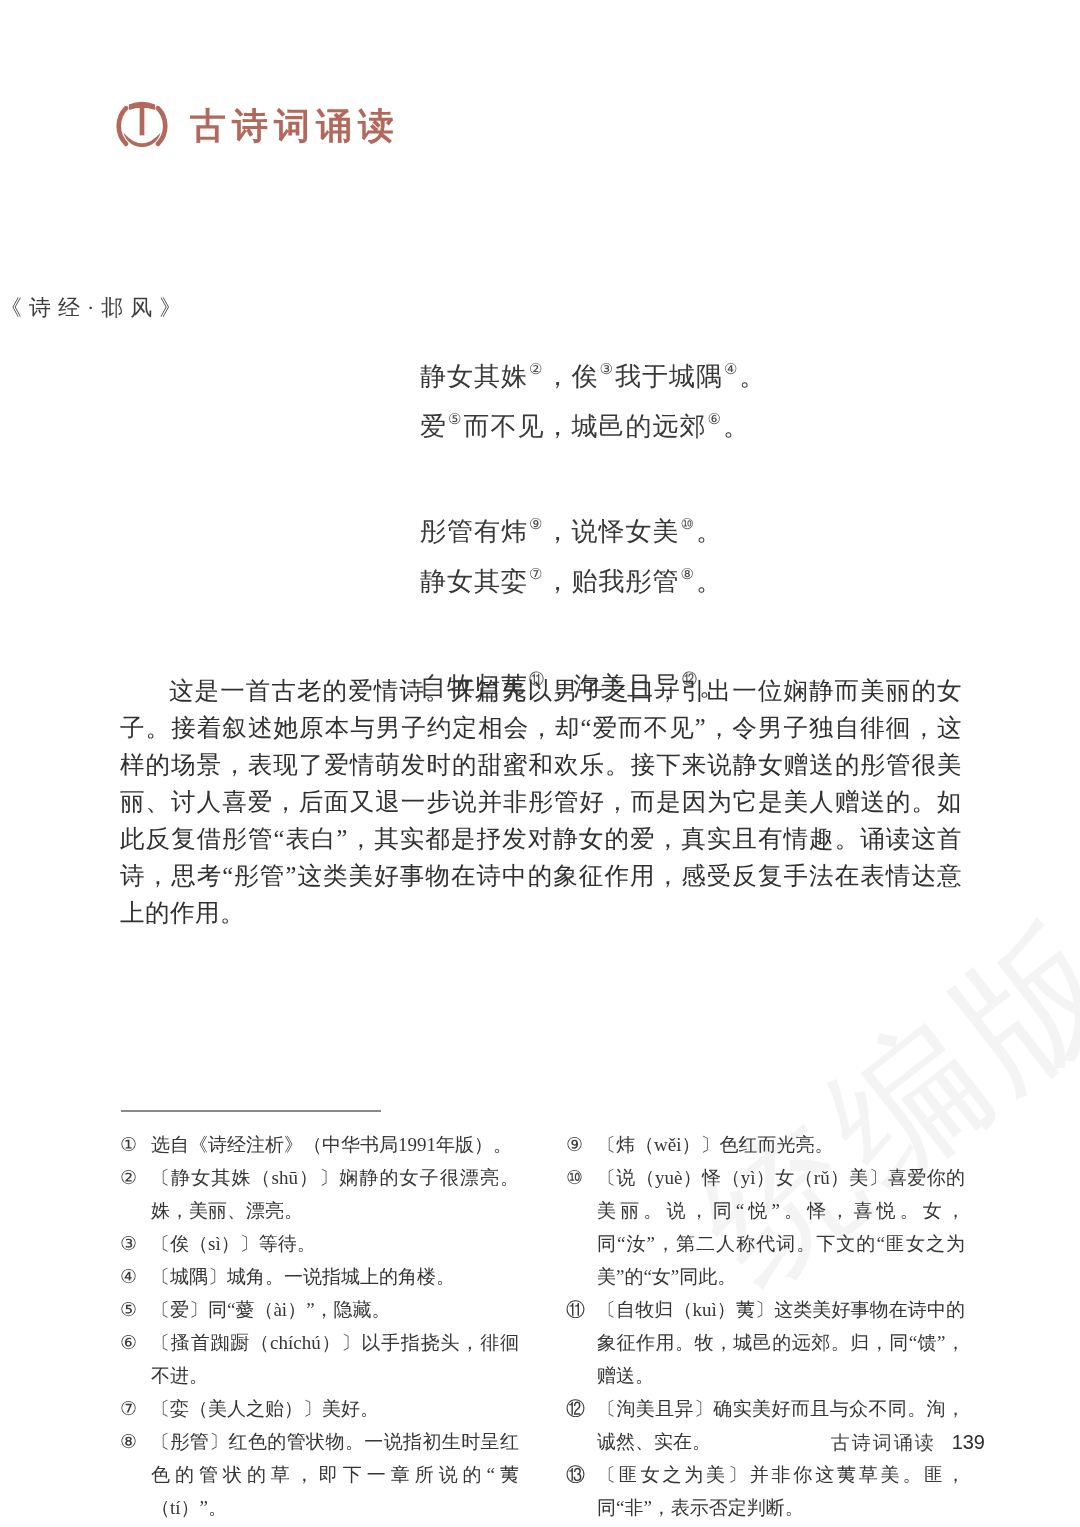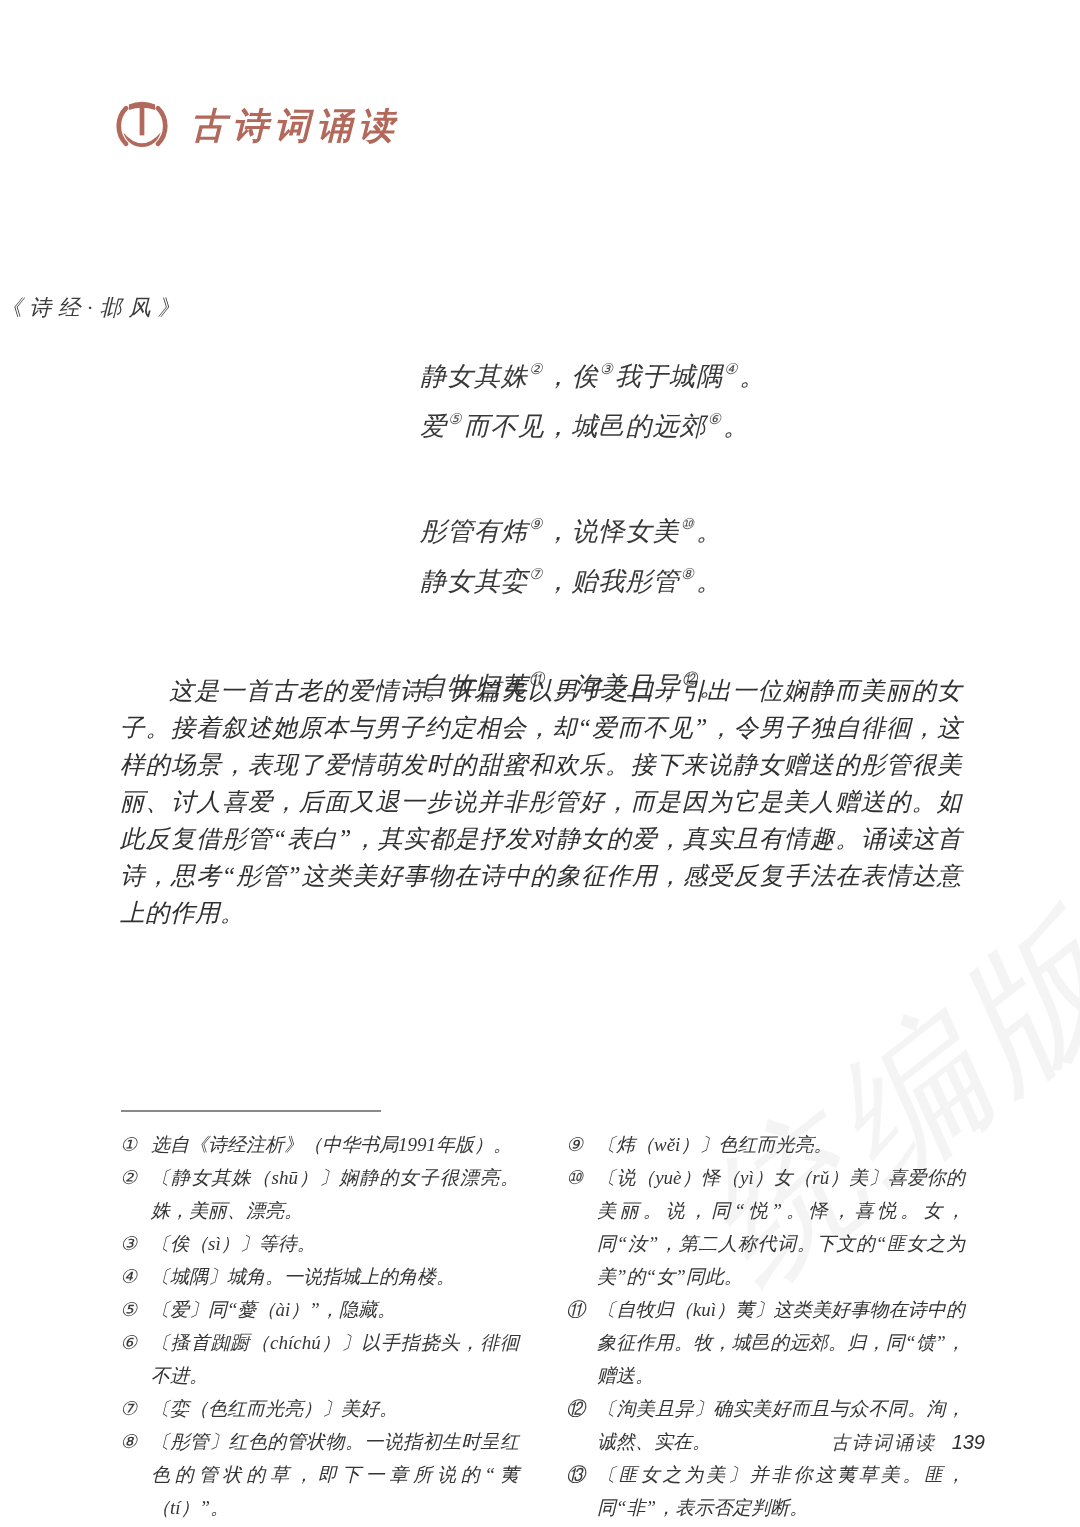--- a/index.html
+++ b/index.html
@@ -3,21 +3,20 @@
 <meta charset="utf-8">
 <style>
   html,body{margin:0;padding:0;background:#ffffff;}
   .page{
     position:relative;
     width:1080px;height:1527px;
     background:#ffffff;
     overflow:hidden;
     font-family:"Liberation Serif","DejaVu Serif",serif;
     color:#333;
-    font-style:italic;
   }
   
   .header{position:absolute;top:96px;left:112px;display:flex;align-items:center;gap:18px;}
   .logo{width:60px;height:60px;flex:0 0 auto;}
   .header-title{
     font-size:36px;font-weight:bold;color:#b2695b;
     letter-spacing:6px;line-height:60px;
   }
   
   .poem-title-wrap{position:absolute;top:208px;left:0;width:1080px;text-align:center;}
@@ -142,21 +141,21 @@
         <div class="fn-item">
           <span class="fn-num">⑤</span>
           <span class="fn-text">〔爱〕同“薆（ài）”，隐藏。</span>
         </div>
         <div class="fn-item">
           <span class="fn-num">⑥</span>
           <span class="fn-text">〔搔首踟蹰（chíchú）〕以手指挠头，徘徊不进。</span>
         </div>
         <div class="fn-item">
           <span class="fn-num">⑦</span>
-          <span class="fn-text">〔娈（色红而光亮）〕美好。</span>
+          <span class="fn-text">〔娈（美人之贻）〕美好。</span>
         </div>
         <div class="fn-item">
           <span class="fn-num">⑧</span>
           <span class="fn-text">〔彤管〕红色的管状物。一说指初生时呈红色的管状的草，即下一章所说的“荑（tí）”。</span>
         </div>
       </div>
     <div class="fn-col" id="fn-right">
         <div class="fn-item">
           <span class="fn-num">⑨</span>
           <span class="fn-text">〔炜（wěi）〕色红而光亮。</span>

